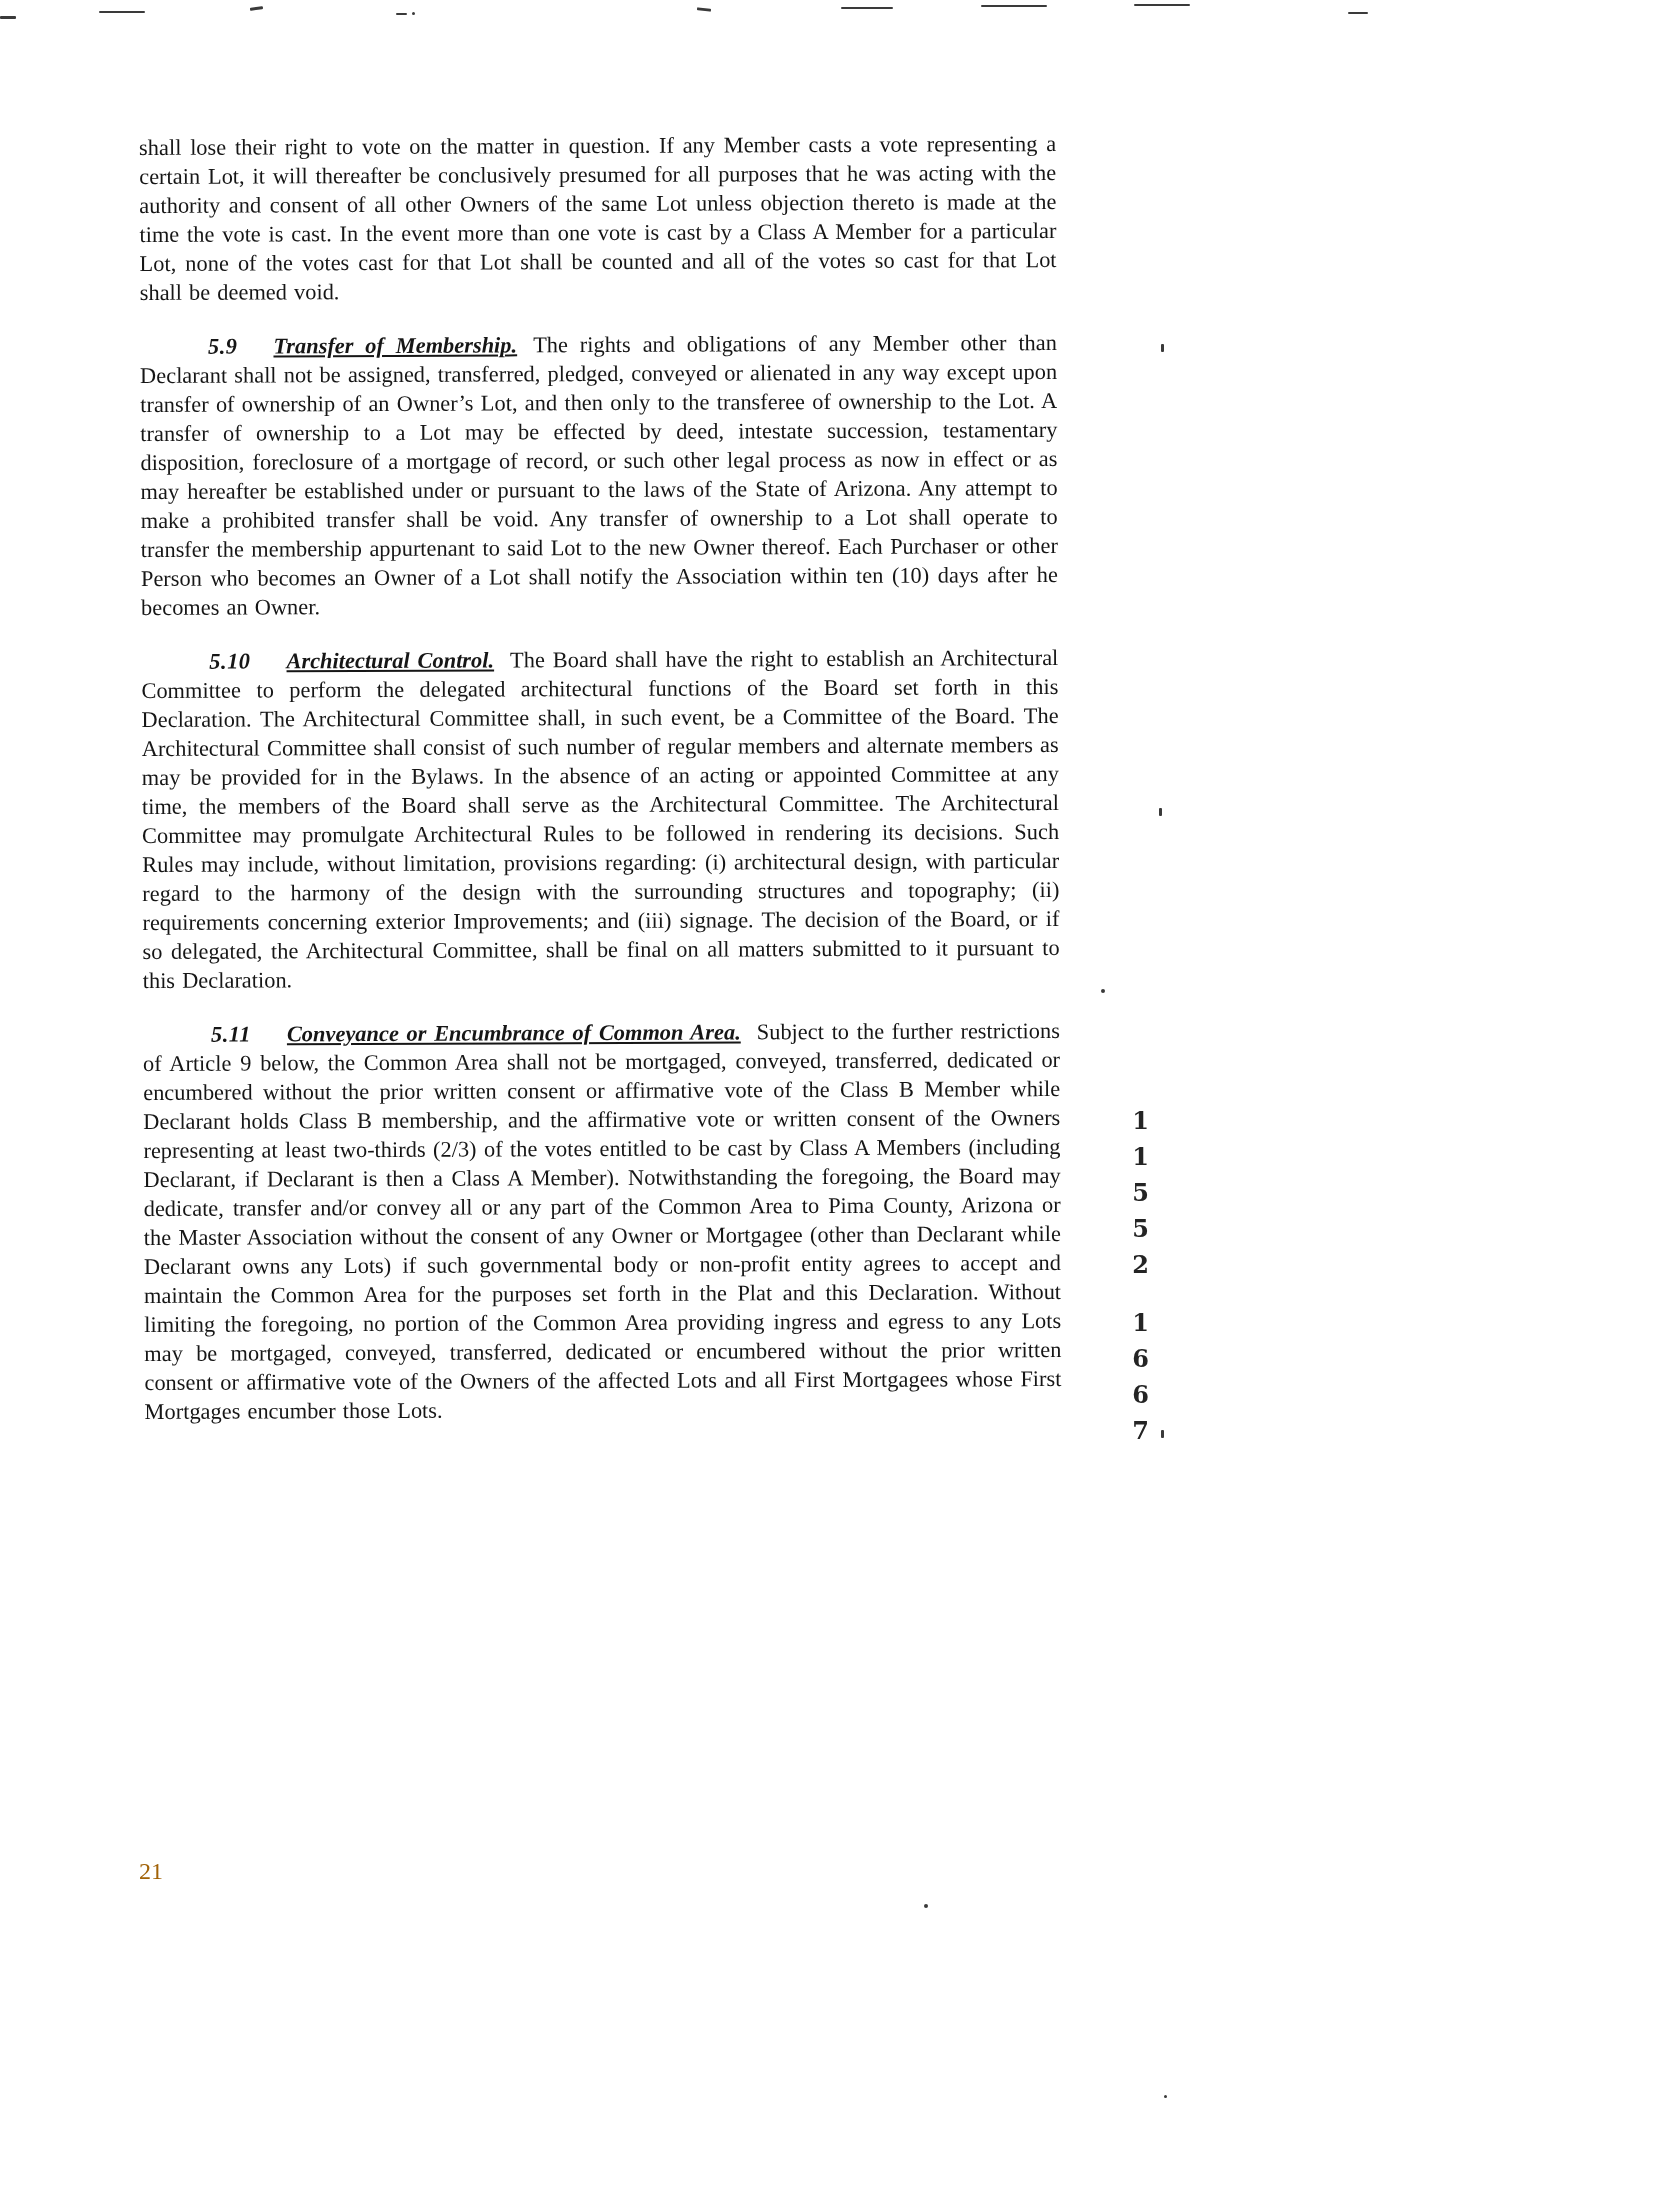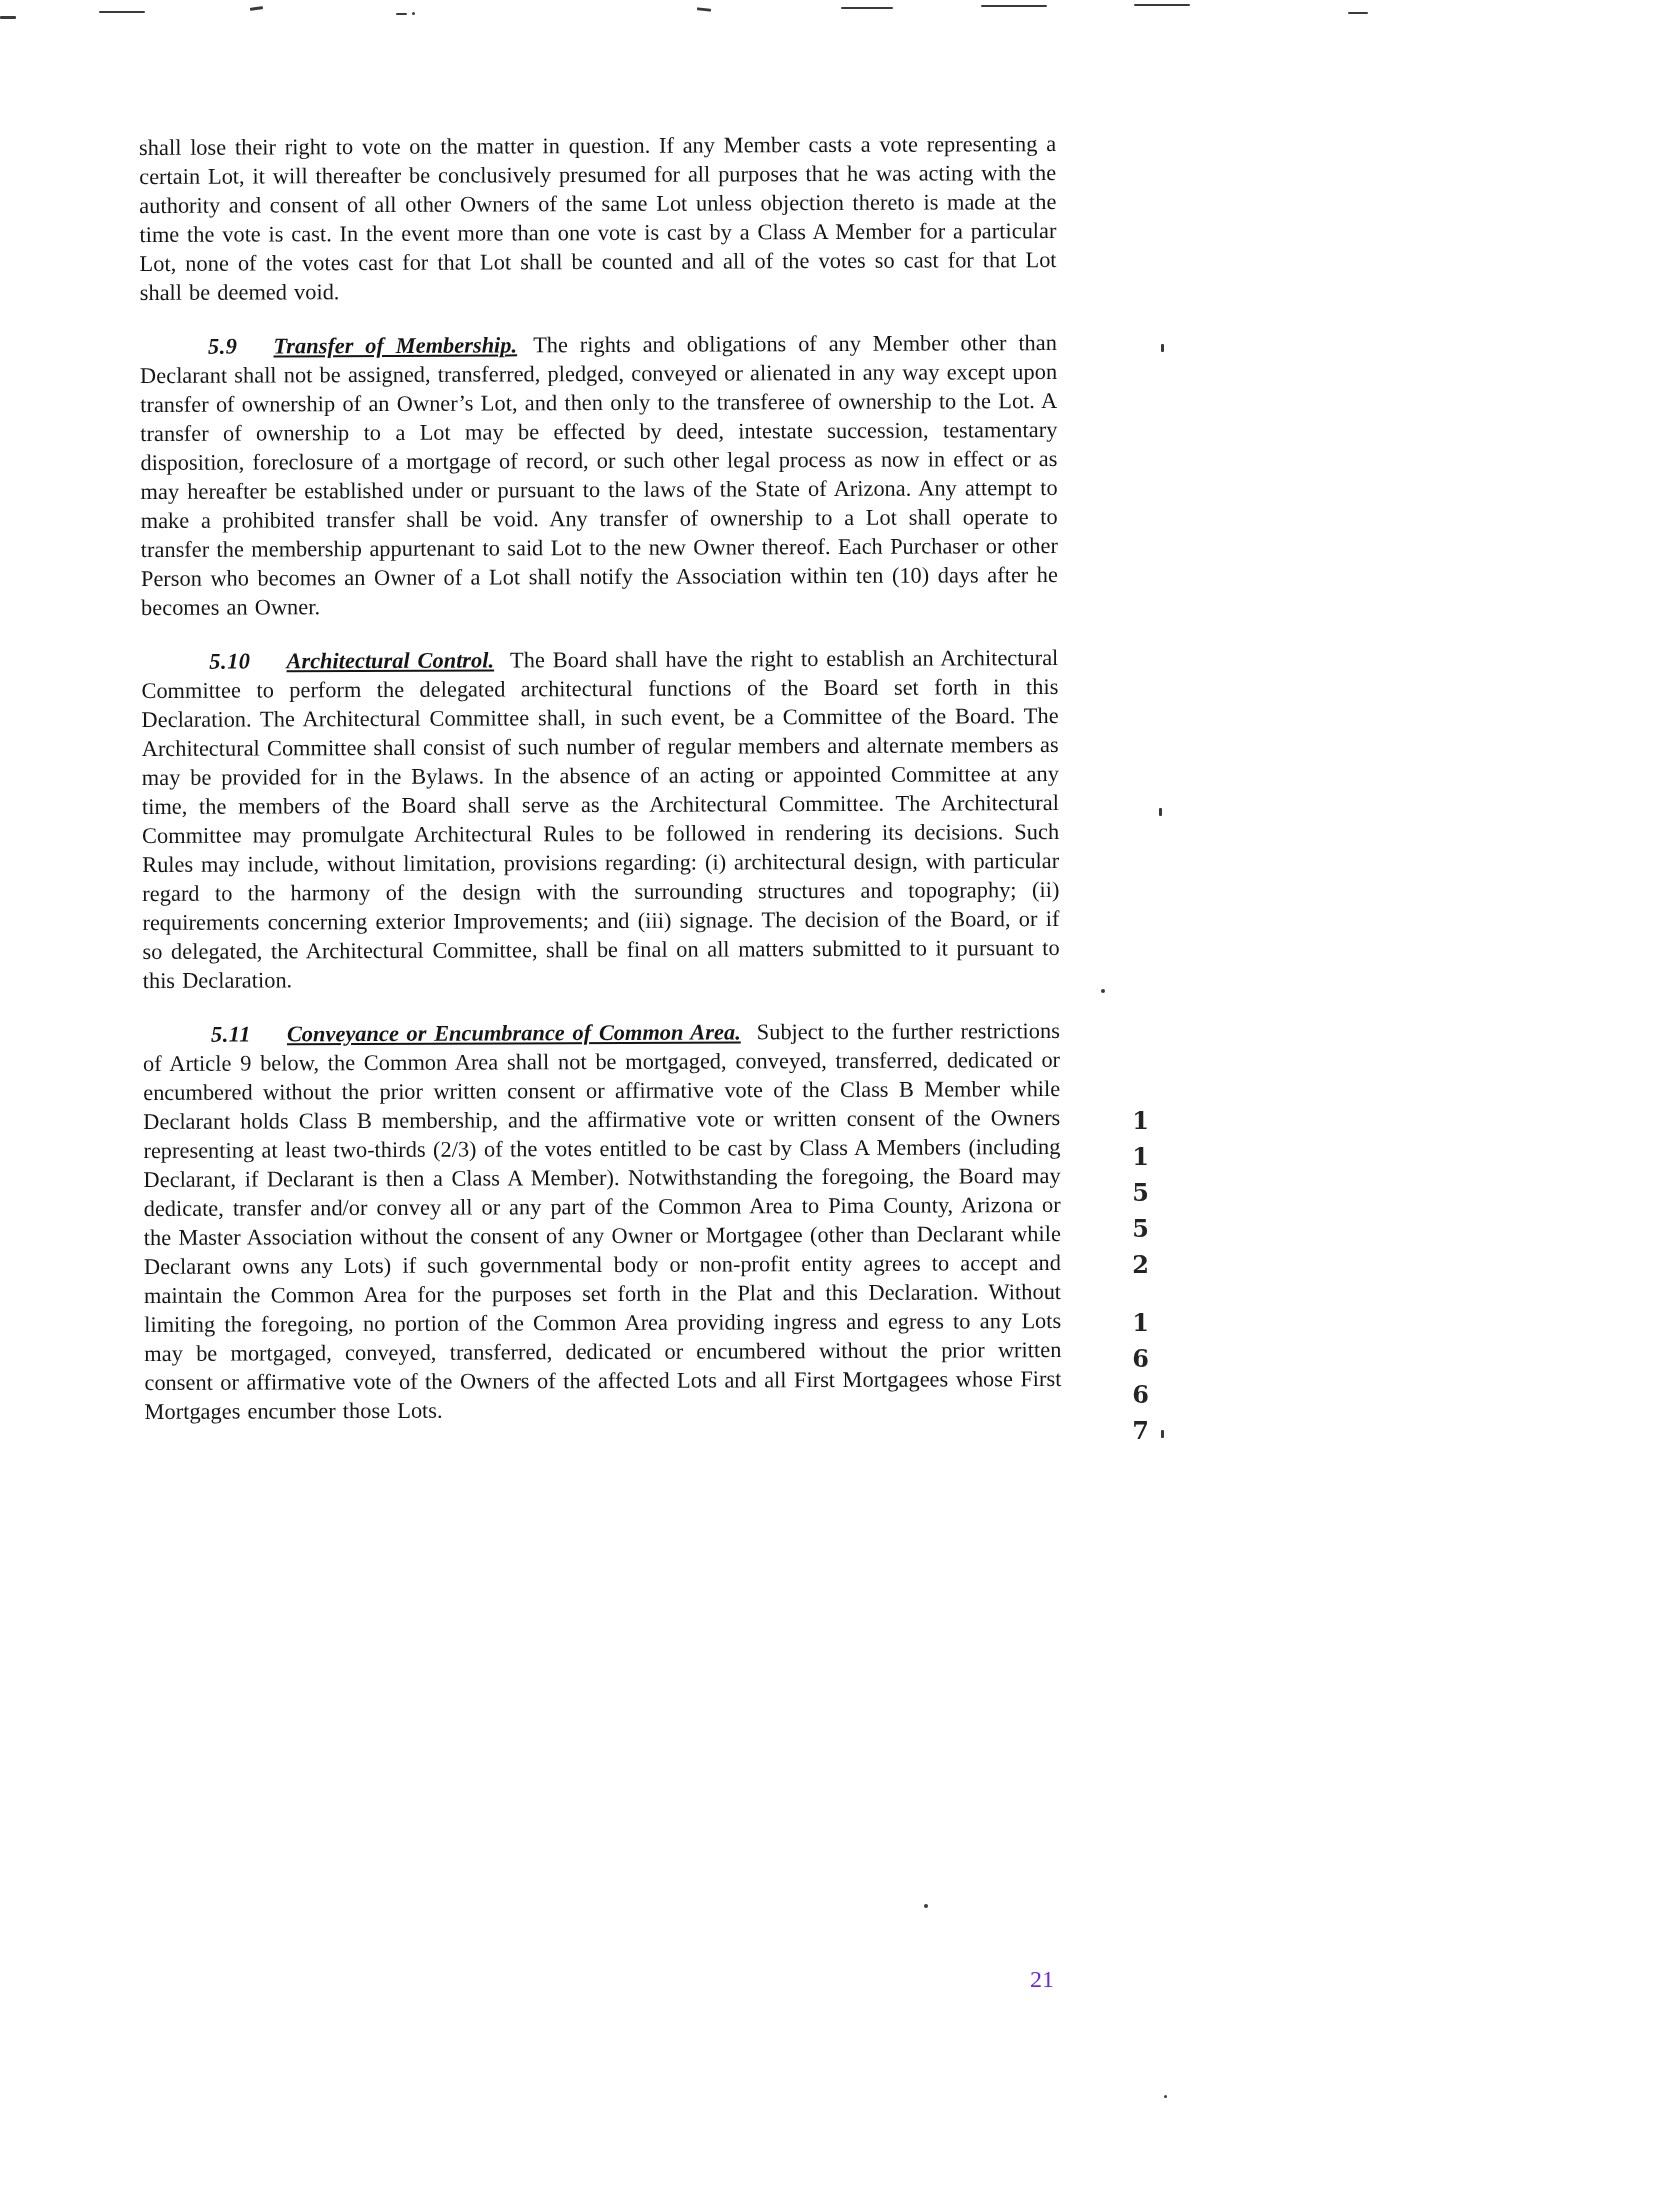--- a/index.html
+++ b/index.html
@@ -40,24 +40,24 @@
   .sec-title {
     font-weight: bold;
     font-style: italic;
     text-decoration: underline;
     margin-right: 16px;
   }
   .sec-title.wide-gap { }
   .page-number {
     position: absolute;
     left: 139px; width: 915px;
-    top: 1966px;
-    text-align: right;
+    top: 1858px;
+    text-align: left;
     font-size: 24px;
-    color: #6d28d9;
+    color: #a16207;
   }
   .stamp {
     position: absolute;
     left: 1128px; top: 1106px;
     display: flex;
     flex-direction: column;
     gap: 22px;
     color: #242424;
   }
   .stamp .grp {

